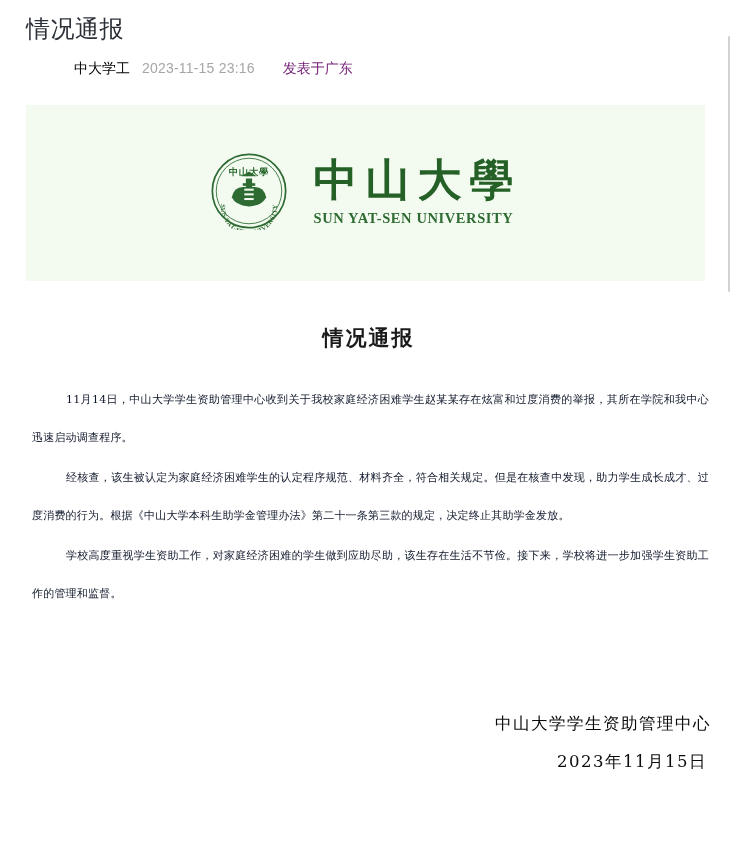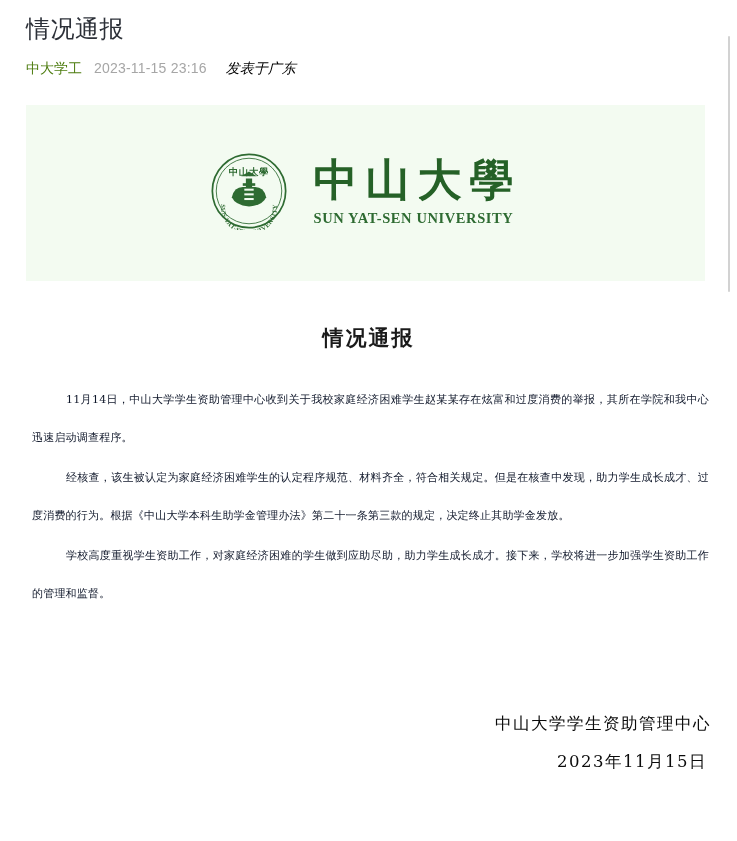--- a/index.html
+++ b/index.html
@@ -29,31 +29,31 @@
     margin: 0;
     padding-top: 2px;
   }
   .meta-row {
     margin-top: 12px;
     font-size: 14px;
     line-height: 20px;
     white-space: nowrap;
   }
   .meta-author {
-    color: #4d7c0f;
+    color: #000000;
     margin-right: 12px;
+    margin-left: 48px;
   }
   .meta-date {
     color: #a6a6a6;
-    margin-right: 19px;
+    margin-right: 28px;
     letter-spacing: 0.2px;
   }
   .meta-location {
-    color: #000000;
-    font-style: italic;
+    color: #701a75;
   }
 
   
   .logo-banner {
     position: absolute;
     left: 26px;
     top: 105px;
     width: 679px;
     height: 176px;
     background: #f3fbf1;
@@ -202,21 +202,21 @@
     </div>
   </div>
 </div>
 
 <div class="doc">
   <h2 class="doc-heading">情况通报</h2>
 
   <div class="doc-body">
     <p class="doc-para">11月14日，中山大学学生资助管理中心收到关于我校家庭经济困难学生赵某某存在炫富和过度消费的举报，其所在学院和我中心迅速启动调查程序。</p>
     <p class="doc-para">经核查，该生被认定为家庭经济困难学生的认定程序规范、材料齐全，符合相关规定。但是在核查中发现，助力学生成长成才、过度消费的行为。根据《中山大学本科生助学金管理办法》第二十一条第三款的规定，决定终止其助学金发放。</p>
-    <p class="doc-para">学校高度重视学生资助工作，对家庭经济困难的学生做到应助尽助，助力学生成长成才。接下来，学校将进一步加强学生资助工作的管理和监督。</p>
+    <p class="doc-para">学校高度重视学生资助工作，对家庭经济困难的学生做到应助尽助，该生存在生活不节俭。接下来，学校将进一步加强学生资助工作的管理和监督。</p>
   </div>
 
   <div class="doc-signoff">
     <div class="signoff-line">中山大学学生资助管理中心</div>
     <div class="signoff-line signoff-date">2023年11月15日</div>
   </div>
 </div>
 
 <div class="scrollbar-track">
   <div class="scrollbar-thumb"></div>

